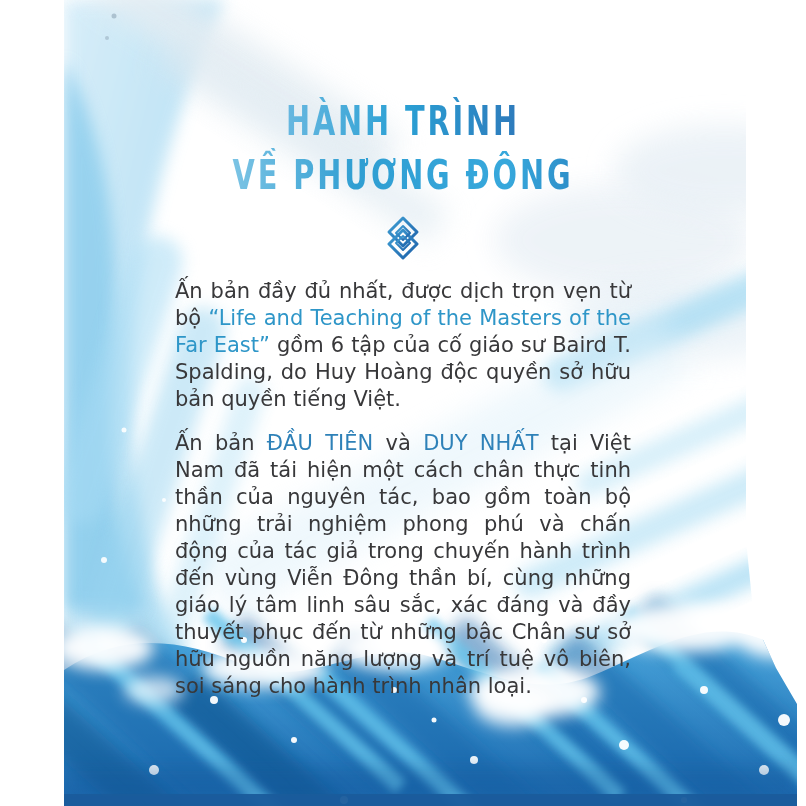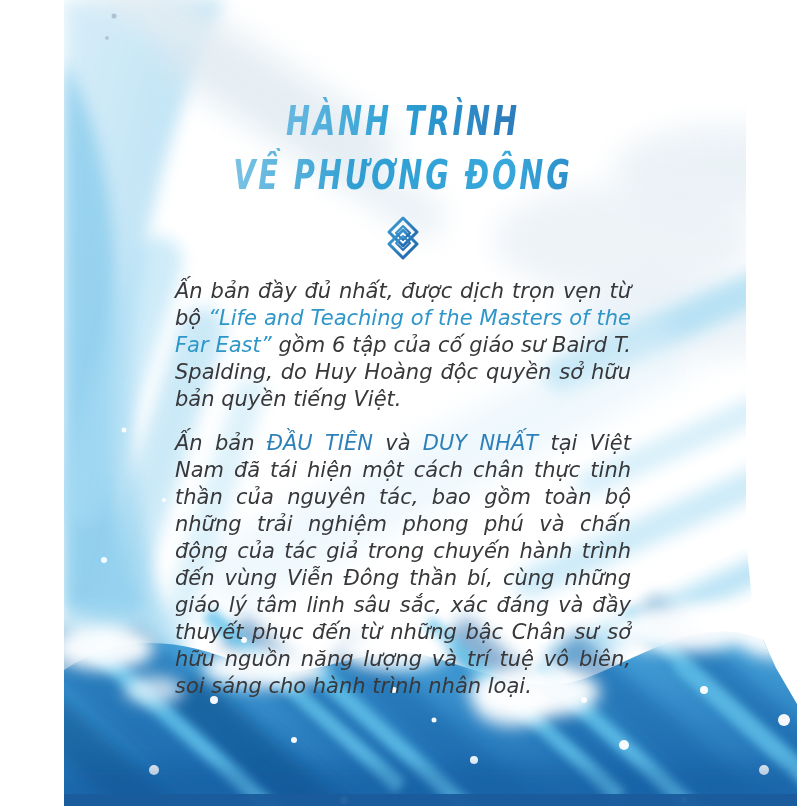--- a/index.html
+++ b/index.html
@@ -1,17 +1,17 @@
 <!DOCTYPE html>
 <html style="--accent-quote: #2E96C8; --accent-emphasis: #2E81B8; --body-text: #38383A; --title-fallback: #2878BC; --title-gradient-1: #3E8CC8 0%, #7FC0E4 22%, #2AA0D4 50%, #2F6FB4 76%, #1D5FA8 100%; --title-gradient-2: #6FB4DE 0%, #93CFEA 14%, #2F9ED2 42%, #37A8DC 68%, #1C5FA6 100%; --ornament-start: #3FA0D4; --ornament-end: #1D5FA8; --wave-top: #4AA6DC; --wave-deep: #1A67AE; --bottom-navy: #1A5C9C;"><head>
 <meta charset="utf-8">
 <style>
   html,body{margin:0;padding:0;background:#ffffff;}
   .canvas{position:relative;width:806px;height:806px;background:#ffffff;overflow:hidden;
-          font-family:"DejaVu Sans","Liberation Sans",sans-serif;font-style:italic;}
+          font-family:"DejaVu Sans","Liberation Sans",sans-serif;}
   .artwork{position:absolute;left:64px;top:0;width:733px;height:806px;
            clip-path:polygon(0 0,682px 0,682px 540px,690px 620px,712px 668px,733px 704px,733px 806px,0 806px);}
   .artwork svg{display:block;}
   .content{position:absolute;inset:0;z-index:2;}
   .title{margin:94px 0 0 0;text-align:center;font-weight:bold;line-height:54px;letter-spacing:4px;}
   .title-line{display:block;font-size:40px;transform:scaleX(.72);color:var(--title-fallback,#2878BC);}
   @supports ((-webkit-background-clip: text) or (background-clip: text)){
     .title-line{-webkit-background-clip:text;background-clip:text;color:transparent;}
     .title-line-1{background-image:linear-gradient(90deg,var(--title-gradient-1,#3E8CC8,#1D5FA8));}
     .title-line-2{background-image:linear-gradient(90deg,var(--title-gradient-2,#5FAEDC,#1C5FA6));}

